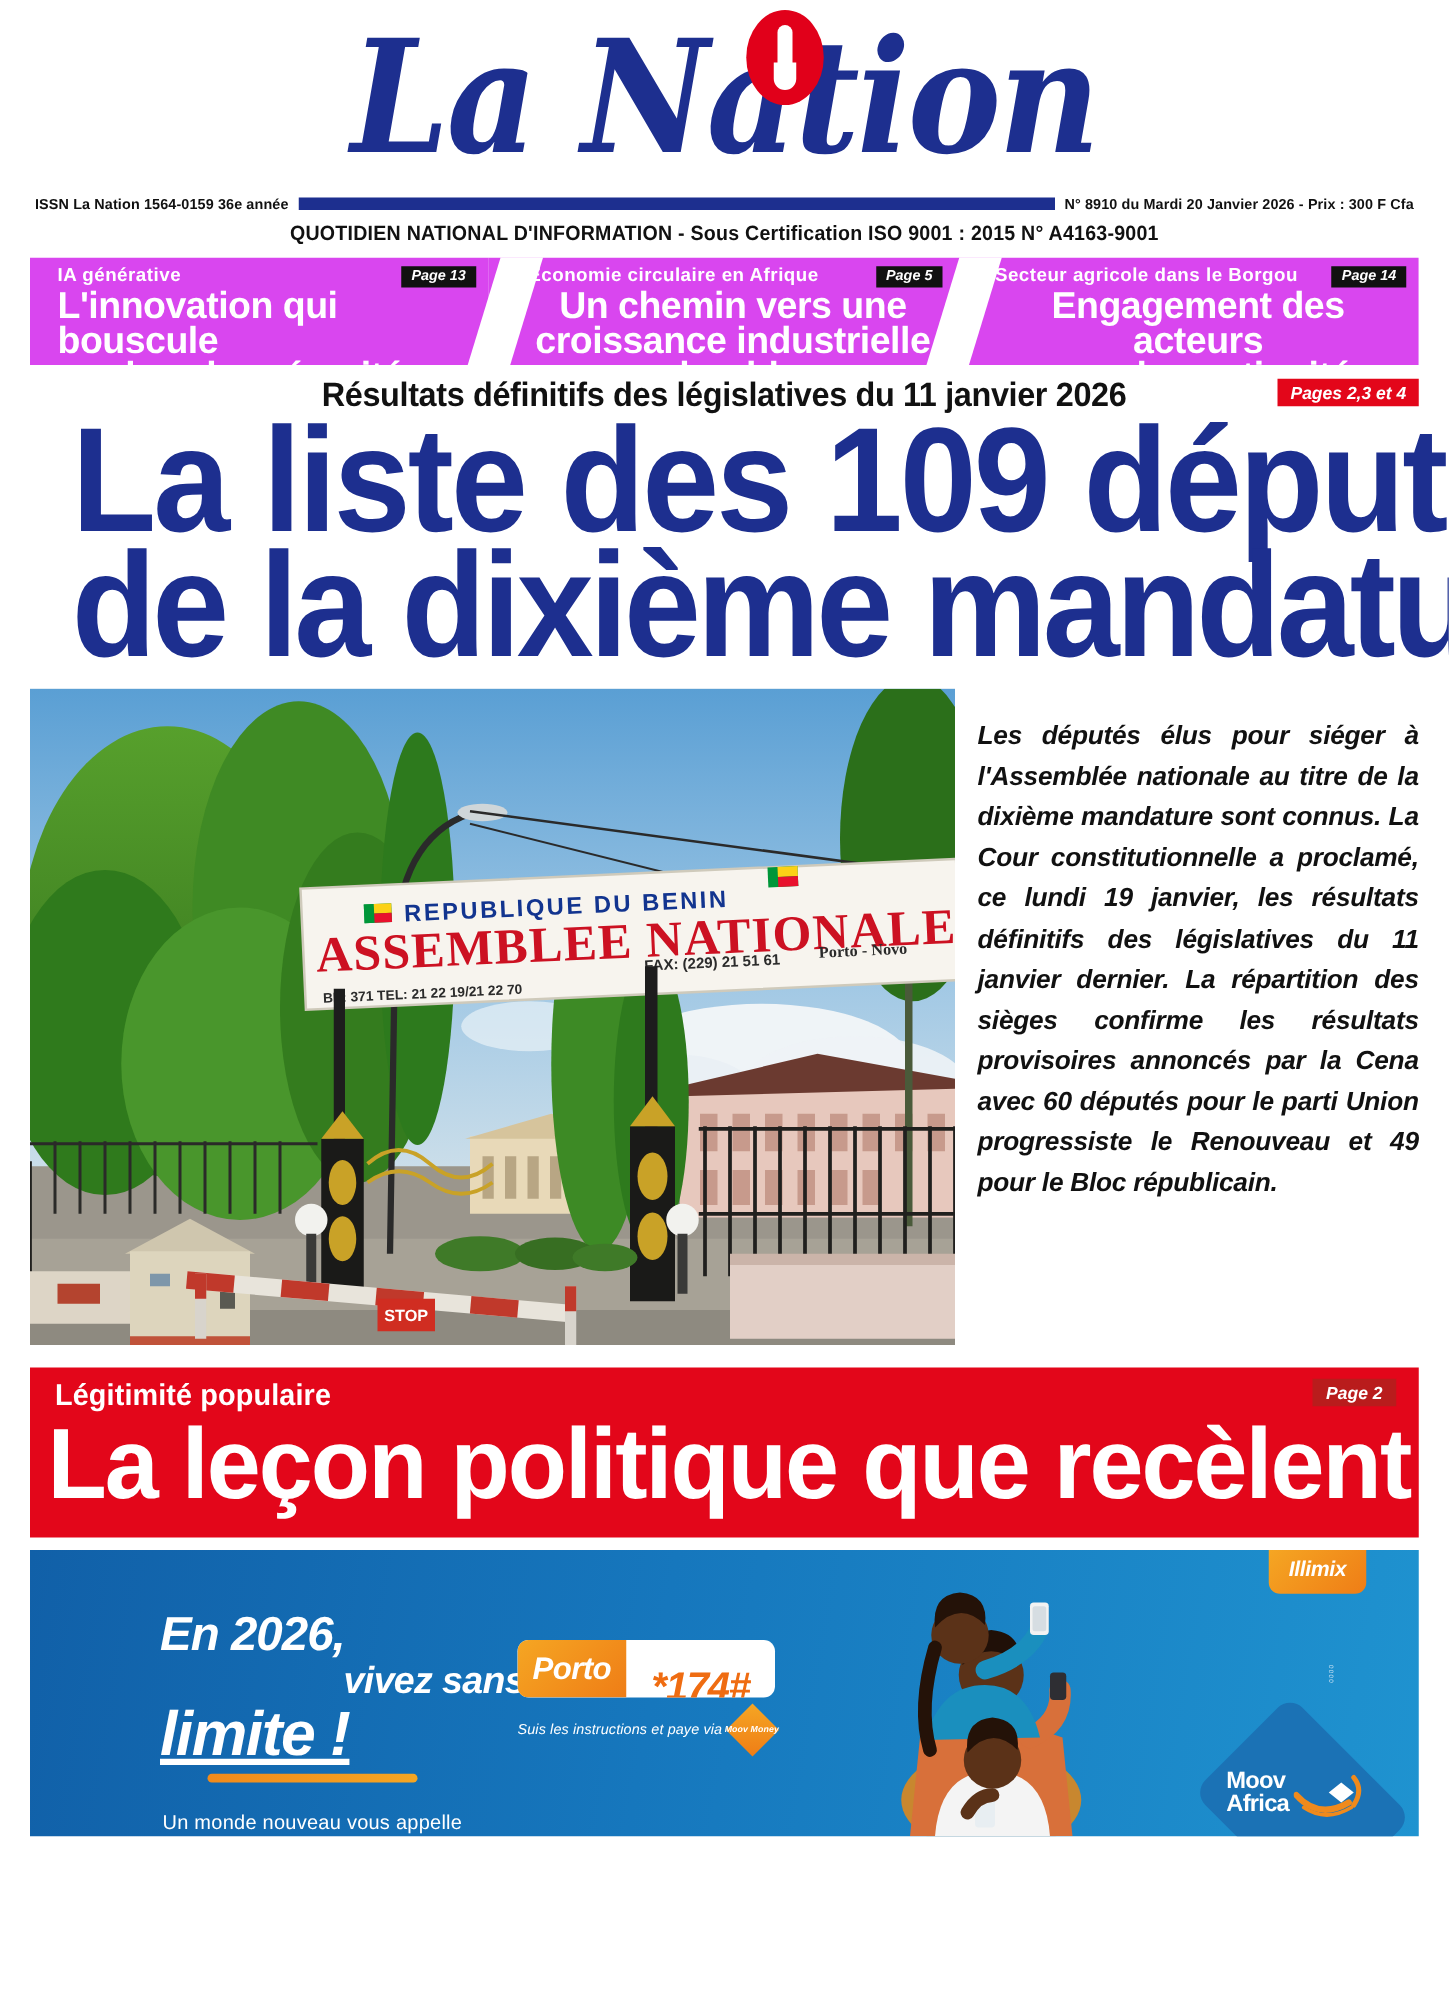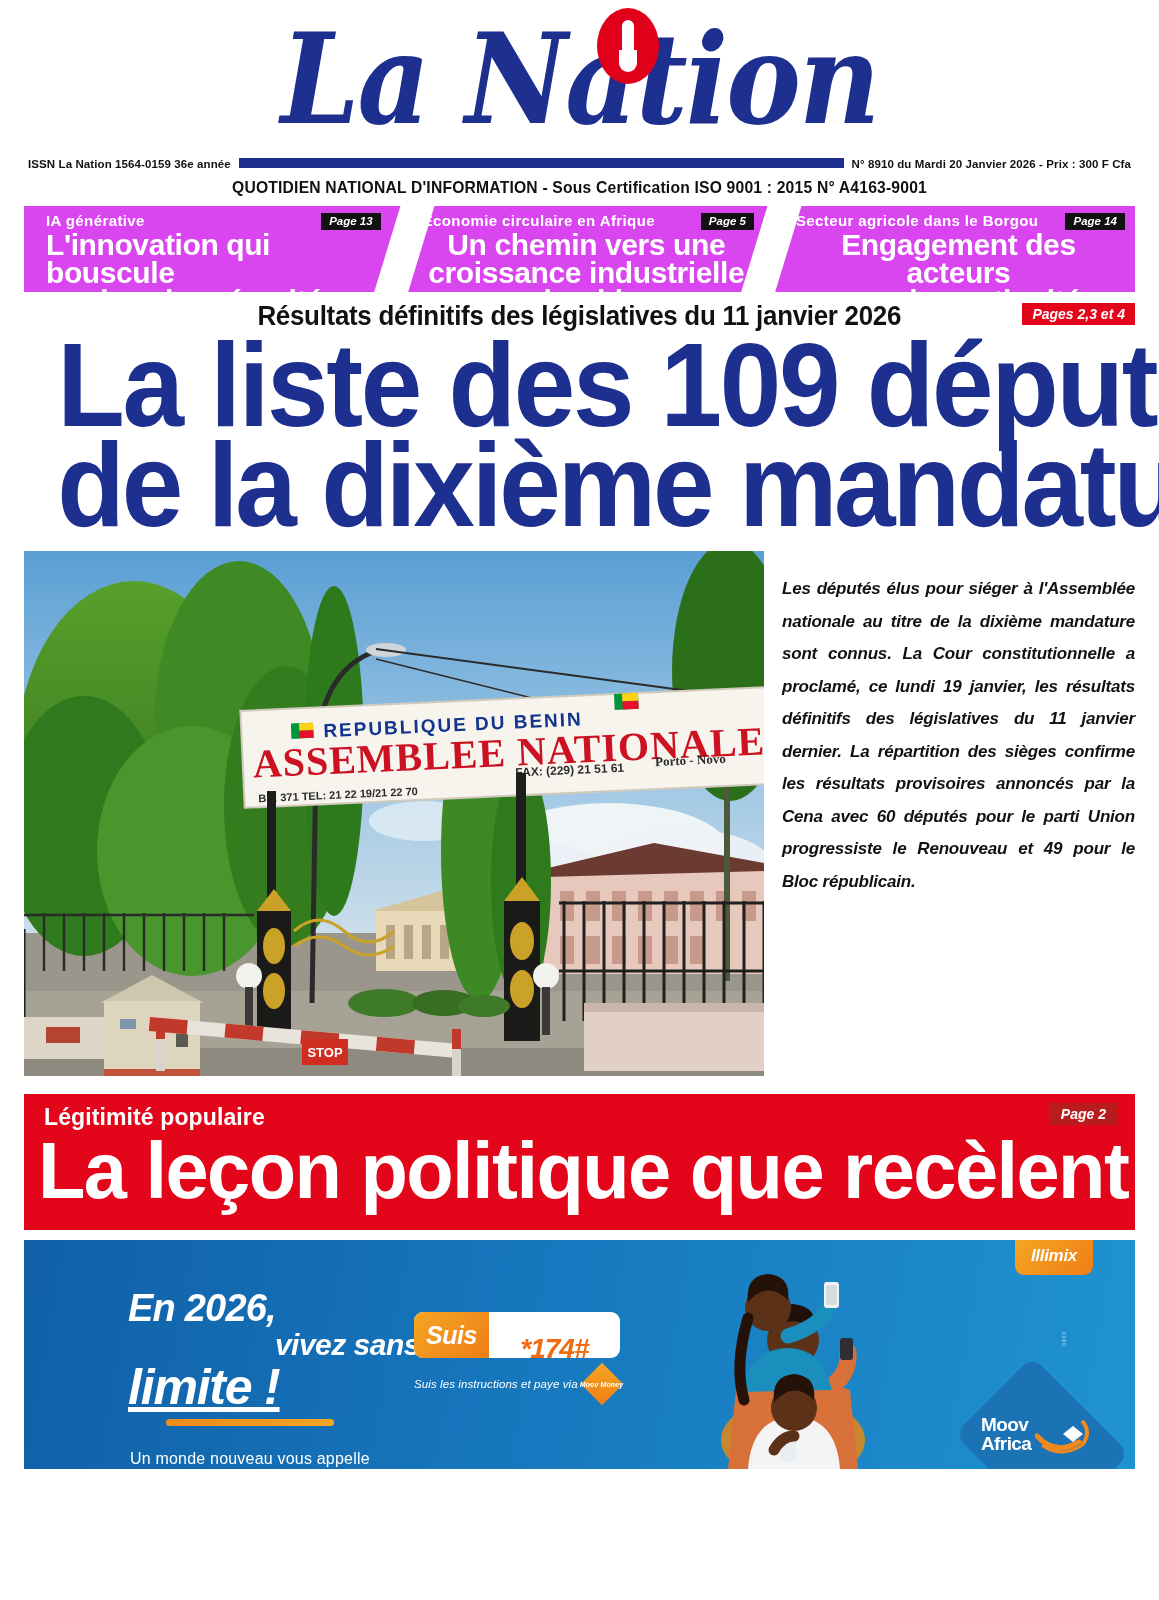--- a/index.html
+++ b/index.html
@@ -236,21 +236,21 @@
     position: relative;
     width: 740px;
     height: 525px;
     overflow: hidden;
     background: #8fb8d8;
   }
   .photo svg { display: block; width: 100%; height: 100%; }
   .standfirst {
     flex: 1;
     padding-top: 22px;
-    font-size: 17px;
+    font-size: 21px;
     line-height: 32.5px;
     font-weight: bold;
     font-style: italic;
     color: #111;
     text-align: justify;
     letter-spacing: -0.2px;
   }
 
   
   .bottom-banner {
@@ -384,21 +384,21 @@
     font-weight: bold;
     font-style: italic;
     padding: 0 12px;
     display: flex;
     align-items: center;
     letter-spacing: -0.5px;
   }
   .tape-code {
     flex: 1;
     color: #ef6c11;
-    font-size: 28px;
+    font-size: 32px;
     font-weight: bold;
     font-style: italic;
     display: flex;
     align-items: center;
     justify-content: center;
     letter-spacing: -1px;
     margin-top: 28px;
   }
   .ad-pay {
     display: flex;
@@ -752,21 +752,21 @@
     <div class="ad-left">
       <div class="ad-l1">En 2026,</div>
       <div class="ad-l2">vivez sans</div>
       <div class="ad-l3">limite !</div>
       <div class="ad-underline"></div>
     </div>
     <div class="ad-tagline">Un monde nouveau vous appelle</div>
 
     <div class="ad-mid">
       <div class="tape-box">
-        <div class="tape-label">Suis</div>
+        <div class="tape-label">Porto</div>
         <div class="tape-code">*174#</div>
       </div>
       <div class="ad-pay">
         <span>Suis les instructions et paye via</span>
         <span class="money-badge">
           <span>Moov Money</span>
         </span>
       </div>
     </div>
 

